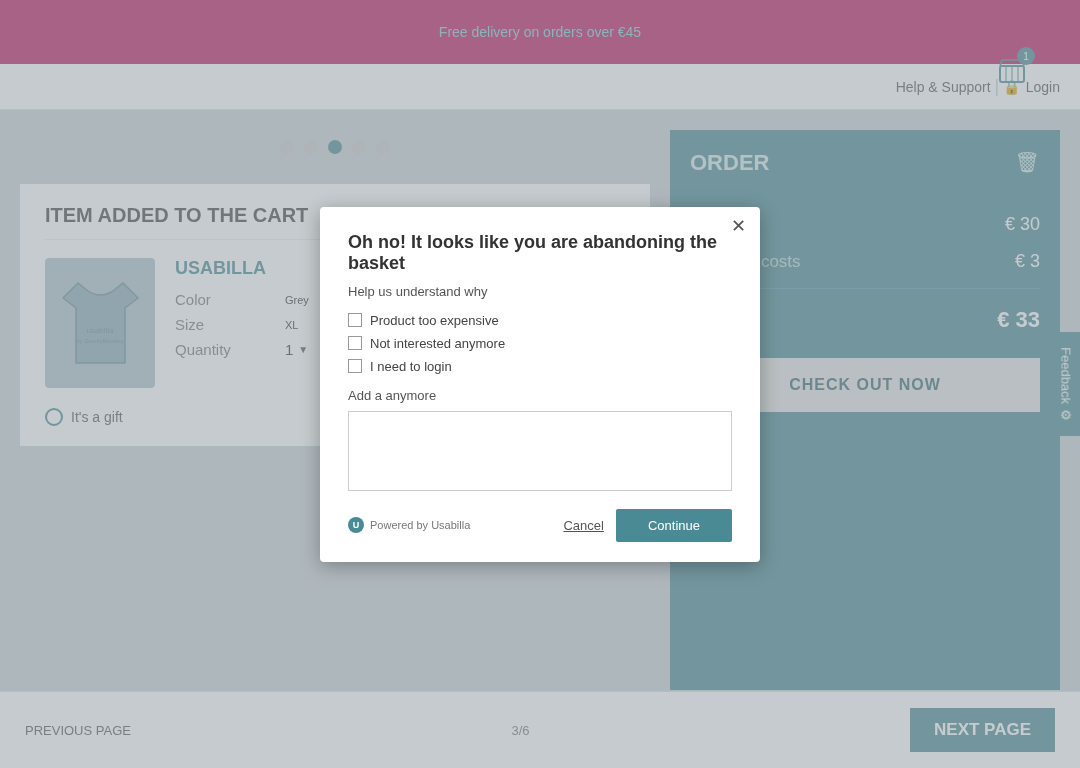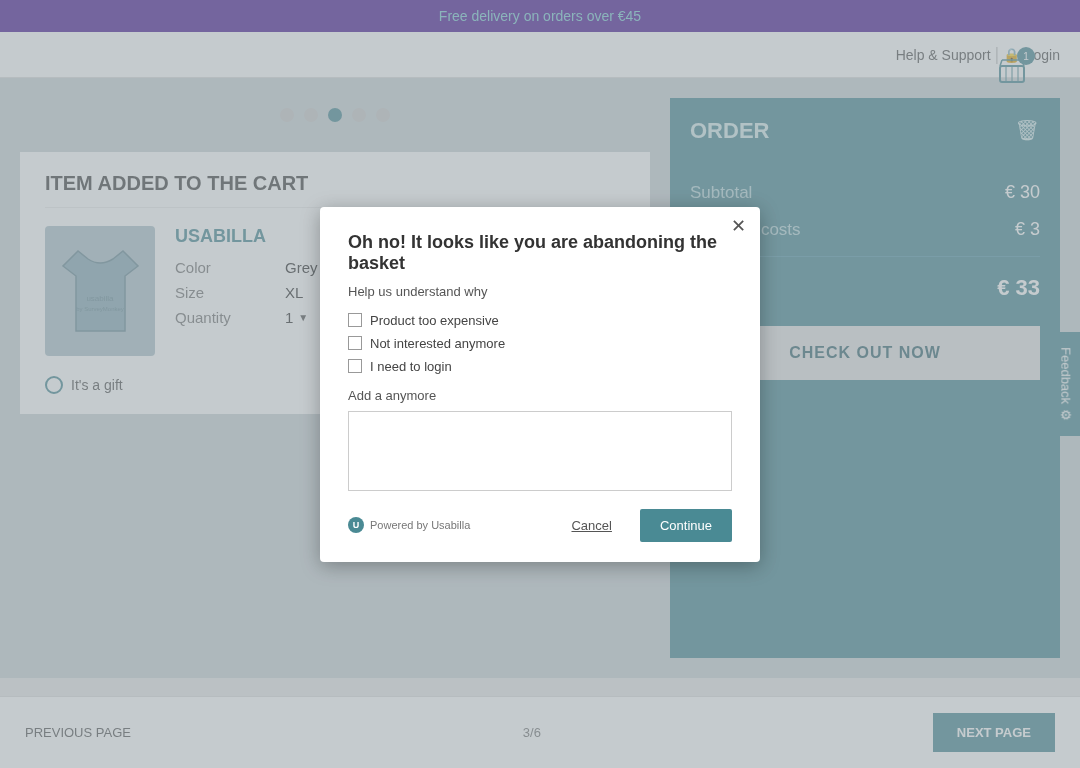--- a/index.html
+++ b/index.html
@@ -7,24 +7,24 @@
       font-family: Arial, sans-serif;
       background: #e8e8e8;
       width: 1080px;
       height: 768px;
       overflow: hidden;
       position: relative;
     }
 
     
     .top-banner {
-      background: #4c1d95;
+      background: #be185d;
       color: #a8d8dc;
       text-align: center;
-      padding: 8px;
+      padding: 24px;
       font-size: 14px;
     }
     .top-banner span { color: #7eccd4; }
 
     
     .header {
       background: white;
       display: flex;
       justify-content: flex-end;
       align-items: center;
@@ -117,21 +117,21 @@
       display: flex;
       align-items: center;
       gap: 30px;
     }
     .attr-label {
       font-size: 15px;
       color: #777;
       width: 80px;
     }
     .attr-value {
-      font-size: 15px;
+      font-size: 11px;
       color: #333;
     }
     .quantity-select {
       display: flex;
       align-items: center;
       gap: 5px;
       font-size: 15px;
       color: #333;
     }
     .dropdown-arrow {
@@ -382,33 +382,33 @@
       display: flex;
       align-items: center;
       justify-content: center;
       color: white;
       font-size: 9px;
       font-weight: bold;
     }
     .modal-actions {
       display: flex;
       align-items: center;
-      gap: 28px;
+      gap: 12px;
     }
     .cancel-link {
       font-size: 13px;
       color: #555;
       text-decoration: underline;
       cursor: pointer;
     }
     .continue-btn {
       background: #4a8a94;
       color: white;
       border: none;
-      padding: 9px 20px;
+      padding: 9px 32px;
       font-size: 13px;
       cursor: pointer;
       border-radius: 2px;
     }
   </style>
 </head>
 <body>
 
 <div class="top-banner">
   <span>Free delivery on orders over €45</span>
@@ -521,21 +521,21 @@
       <line x1="18" y1="14" x2="18" y2="30" stroke="#4a8a94" stroke-width="1"></line>
       <line x1="24" y1="14" x2="24" y2="30" stroke="#4a8a94" stroke-width="1"></line>
     </svg>
     <div style="position:absolute;top:-5px;right:-5px;background:#4a8a94;color:white;border-radius:50%;width:18px;height:18px;font-size:10px;display:flex;align-items:center;justify-content:center;">1</div>
   </div>
 </div>
 
 <div class="pagination" style="position:fixed;bottom:0;left:0;right:0;background:white;display:flex;justify-content:space-between;align-items:center;padding:16px 25px;border-top:1px solid #ddd;z-index:150;">
   <span class="prev-page" style="font-size:13px;color:#555;text-transform:uppercase;cursor:pointer;">PREVIOUS PAGE</span>
   <span class="page-indicator" style="font-size:13px;color:#777;">3/6</span>
-  <button class="next-page-btn" style="background:#4a8a94;color:white;border:none;padding:12px 24px;font-size:13px;font-weight:bold;text-transform:uppercase;cursor:pointer;">NEXT PAGE</button>
+  <button class="next-page-btn" style="background:#4a8a94;color:white;border:none;padding:12px 24px;font-size:17px;font-weight:bold;text-transform:uppercase;cursor:pointer;">NEXT PAGE</button>
 </div>
 
 <div class="overlay">
   <div class="modal">
     <button class="modal-close">✕</button>
 
     <div class="modal-title">Oh no! It looks like you are abandoning the basket</div>
     <div class="modal-subtitle">Help us understand why</div>
 
     

